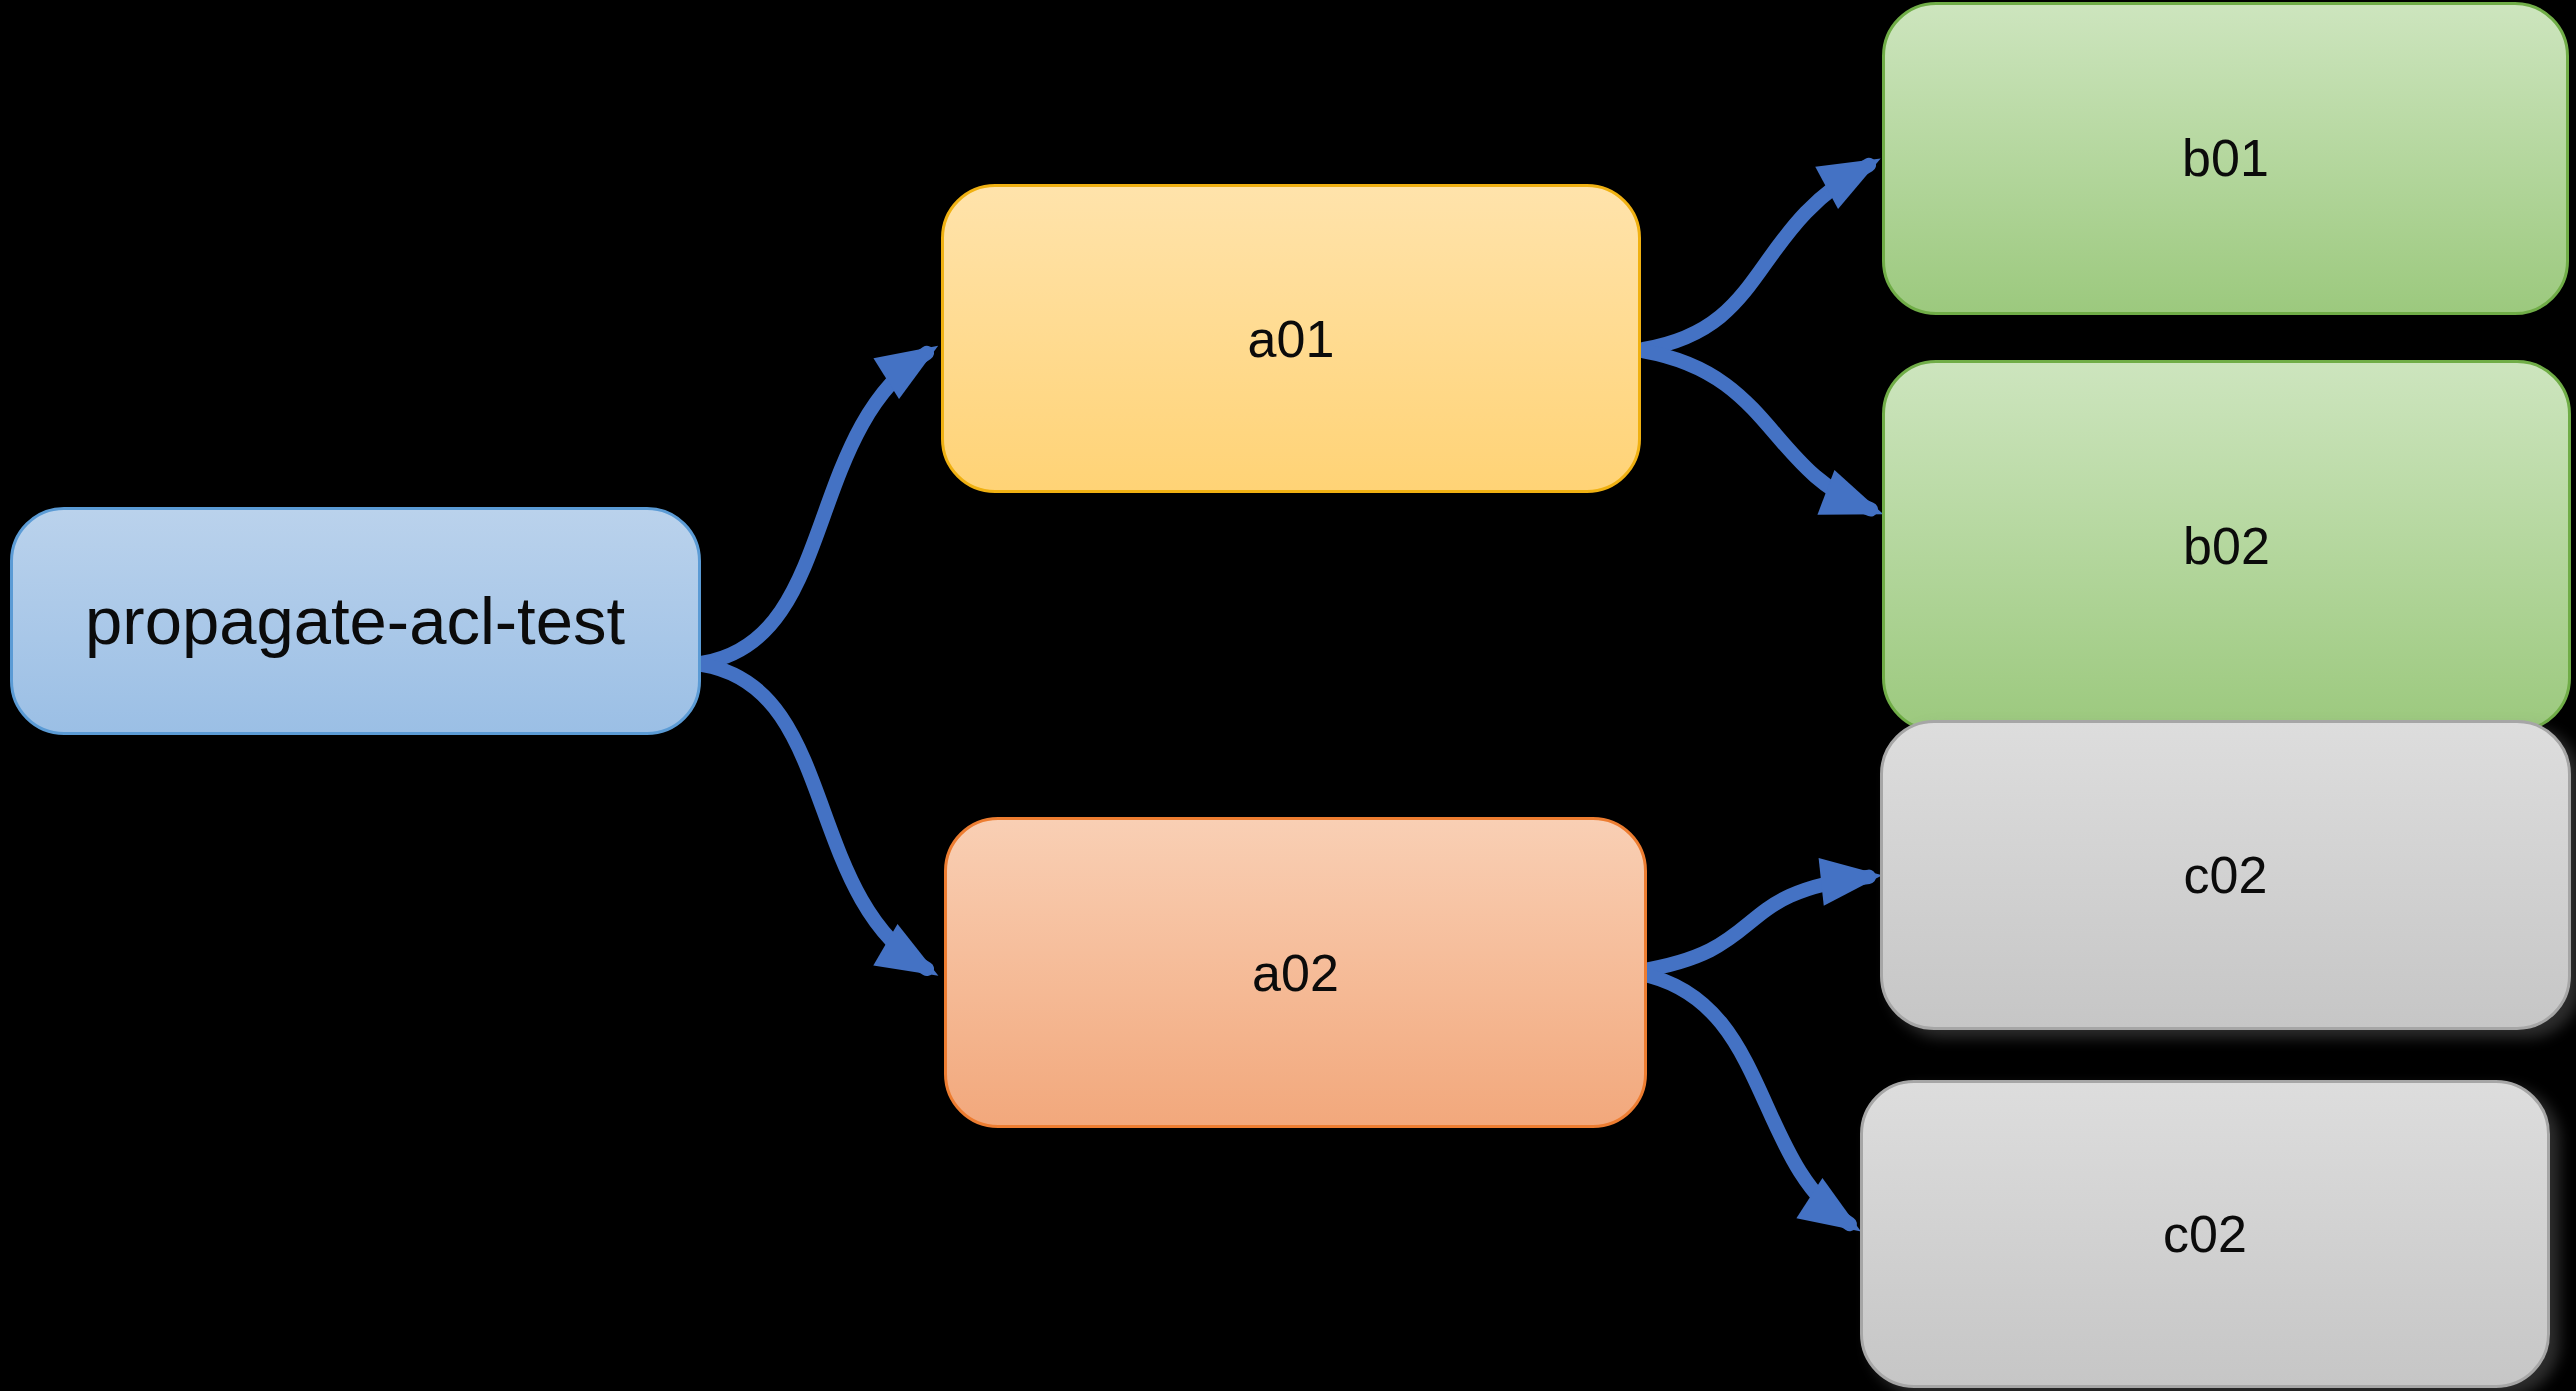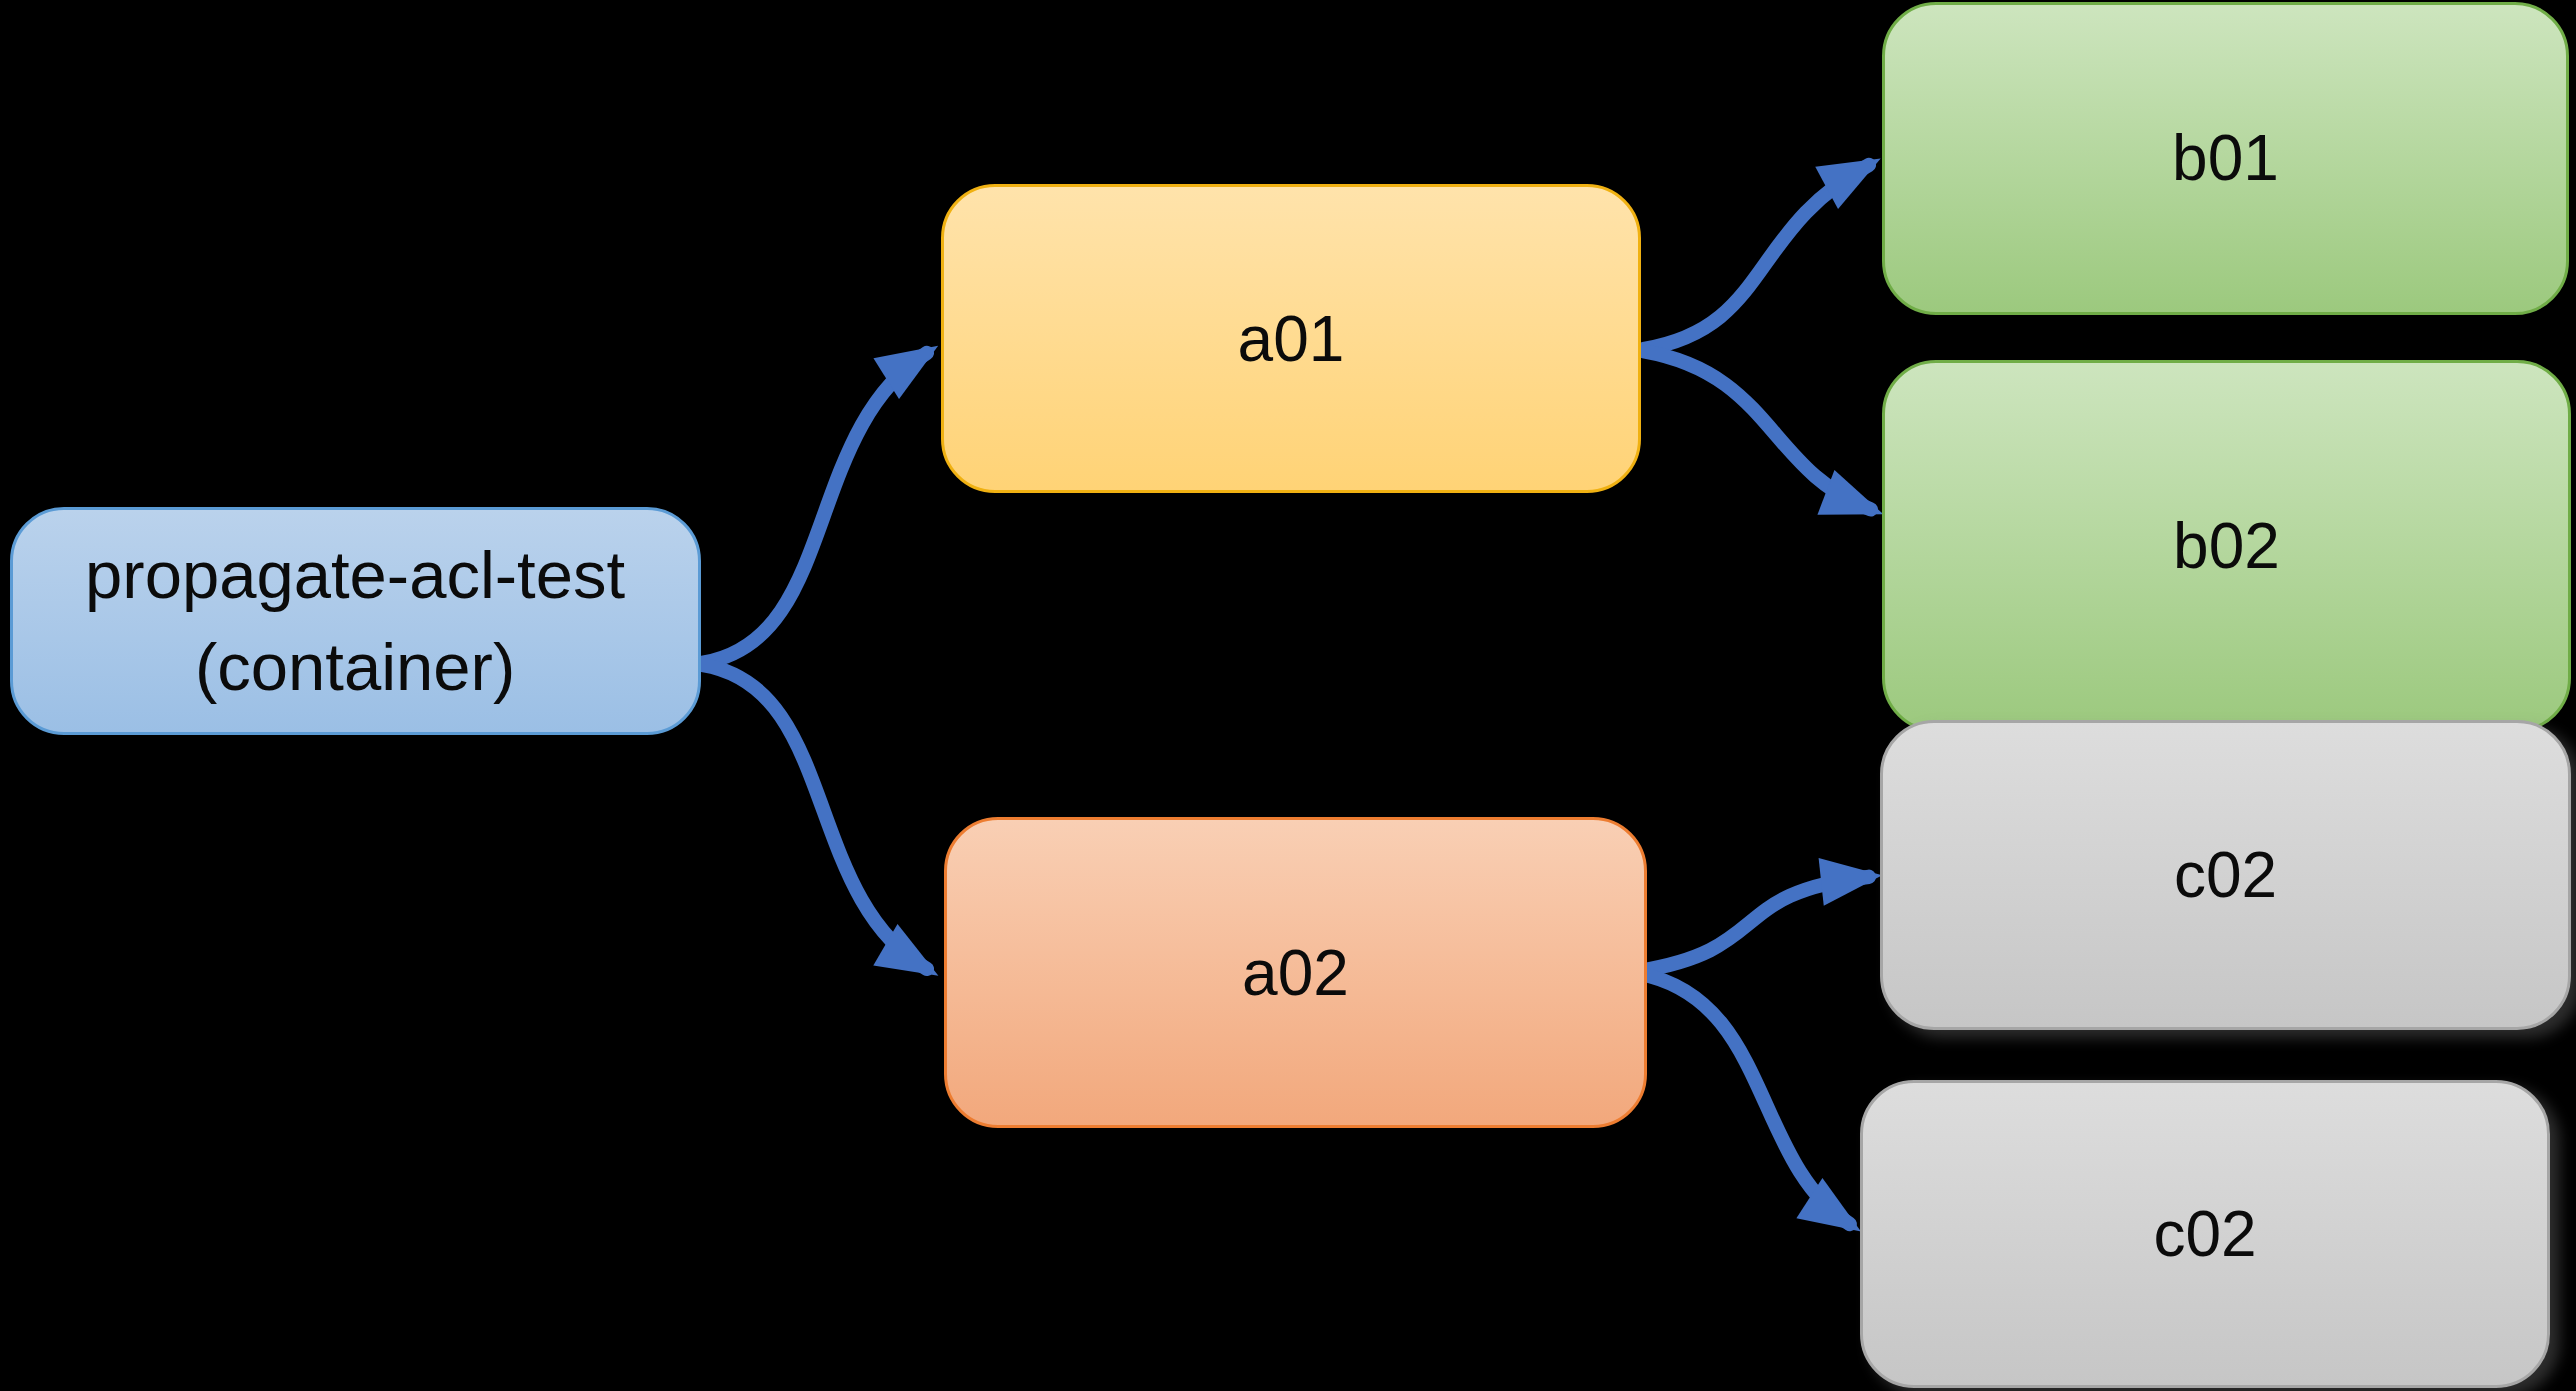--- a/index.html
+++ b/index.html
@@ -4,21 +4,21 @@
 <style>
   html,body{margin:0;padding:0;background:#000;}
   .stage{
     position:relative;width:2576px;height:1391px;background:#000000;
     font-family:"Liberation Sans",sans-serif;overflow:hidden;
   }
   .edges{position:absolute;left:0;top:0;width:2576px;height:1391px;}
   .node{
     position:absolute;box-sizing:border-box;display:flex;flex-direction:column;
     align-items:center;justify-content:center;text-align:center;
-    border:3.8px solid;border-radius:54px;color:#0b0b0b;font-size:64px;
+    border:3.8px solid;border-radius:54px;color:#0b0b0b;font-size:52px;
   }
   .node .lbl{display:block;}
   .node-container{
     left:9.6px;top:507px;width:691px;height:228px;
     background:linear-gradient(#BAD2EC,#9BBFE5);border-color:#5B9BD5;
     font-size:67px;line-height:1.38;
   }
   .node-a01{
     left:941px;top:184px;width:700px;height:309px;
     background:linear-gradient(#FFE3AB,#FFD376);border-color:#F0B112;
@@ -61,21 +61,20 @@
     <path class="edgeline" d="M 732 691 C 874 668 836 450 966 368" marker-end="url(#ah)"></path>
     <path class="edgeline" d="M 732 693 C 874 716 836 934 966 1010" marker-end="url(#ah)"></path>
     <path class="edgeline" d="M 1713 364 C 1845 342 1822 240 1948 172" marker-end="url(#ah)"></path>
     <path class="edgeline" d="M 1713 366 C 1848 390 1842 490 1950 531" marker-end="url(#ah)"></path>
     <path class="edgeline" d="M 1709 1012 C 1848 990 1800 930 1948 914" marker-end="url(#ah)"></path>
     <path class="edgeline" d="M 1709 1015 C 1846 1042 1826 1210 1928 1276" marker-end="url(#ah)"></path>
   </svg>
 
   <div class="node node-container">
     <span class="lbl">propagate-acl-test</span>
-    <span class="lbl">(container)</span>
   </div>
 
   <div class="node node-a01">
     <span class="lbl">a01</span>
   </div>
 
   <div class="node node-a02">
     <span class="lbl">a02</span>
   </div>
 

